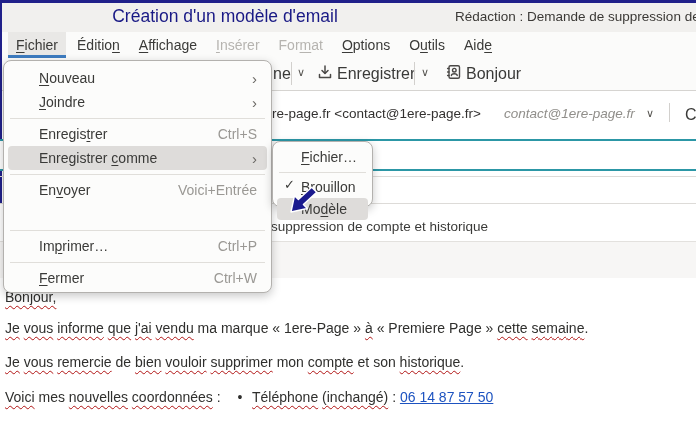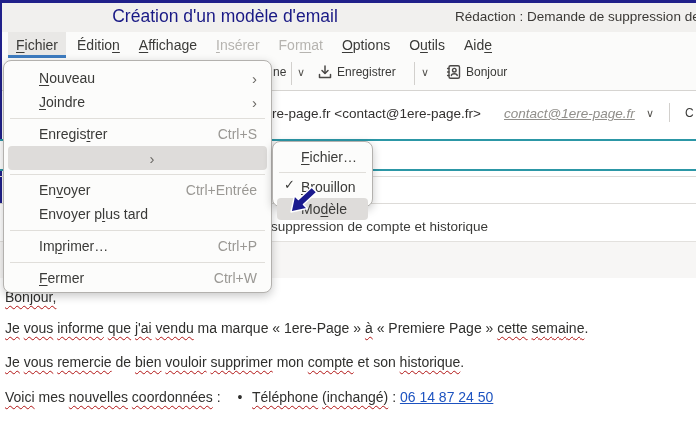--- a/index.html
+++ b/index.html
@@ -14,26 +14,26 @@
   .title-left{left:70px;top:6px;width:310px;text-align:center;font-size:17.5px;color:#191985;white-space:nowrap;}
   .title-right{left:455px;top:9px;font-size:13.5px;color:#3b3936;white-space:nowrap;}
   
   .menubar{left:2px;top:32px;width:694px;height:26px;background:#fbfbfa;display:flex;align-items:stretch;padding-left:6px;box-sizing:border-box;}
   .mb-item{font-size:14px;color:#3a3a38;padding:0 8px;margin-right:3px;display:flex;align-items:center;white-space:nowrap;}
   .mb-item.active{background:#e9e8e6;box-shadow:inset 0 -3px 0 #3d7bbf;}
   .mb-item.disabled{color:#b6b4b0;}
   .mb-item u,.menu-item u{text-decoration:underline;text-underline-offset:2px;}
   
   .toolbar-strip{left:2px;top:58px;width:694px;height:32px;background:#fbfbfa;border-bottom:1px solid #d6d4d1;}
-  .tb-text{font-size:12px;color:#3a3a38;white-space:nowrap;}
+  .tb-text{font-size:16px;color:#3a3a38;white-space:nowrap;}
   .chev{font-size:11px;color:#55534f;}
   .vsep{width:1px;background:#d2d0cd;}
   
   .from-frag{font-size:13.5px;color:#333130;white-space:nowrap;}
-  .identity{font-size:13.5px;font-style:italic;color:#908e8a;white-space:nowrap;text-decoration:underline;}
+  .identity{font-size:13.5px;font-style:italic;color:#908e8a;white-space:nowrap;}
   .teal-line{left:0;width:696px;height:2px;background:#2c97a6;}
   .gray-line{left:0;width:696px;height:1px;background:#dddbd8;}
   .subject-text{font-size:13.5px;color:#3a3a38;white-space:nowrap;}
   
   .fmtbar{left:0;top:241px;width:696px;height:36px;background:#f7f6f5;border-top:1px solid #e3e1de;border-bottom:1px solid #cfcdca;box-sizing:content-box;}
   
   .body-line{left:5px;font-size:14px;color:#2f2f2d;white-space:nowrap;}
   .sq{text-decoration:underline;text-decoration-style:wavy;text-decoration-color:#b11414;text-decoration-thickness:1px;text-underline-offset:2.5px;}
   .b{font-weight:normal;text-align:right;}
   .link{color:#1d53c0;text-decoration:underline;}
@@ -116,46 +116,46 @@
   <div class="abs" style="left:0;top:204px;width:696px;height:37px;background:#ffffff;">
     <div class="abs subject-text" style="left:190px;top:15px;">Demande de suppression de compte et historique</div>
   </div>
 
   <div class="abs fmtbar" id="fmtbar"></div>
 
   <div class="abs" style="left:0;top:278px;width:696px;height:143px;background:#ffffff;"></div>
   <div class="abs body-line" style="top:289px;" id="bodyline0"><span class="sq">Bonjour,</span></div>
   <div class="abs body-line" style="top:320px;" id="bodyline1"><span class="sq">Je</span> <span class="sq">vous</span> <span class="sq">informe</span> <span class="sq">que</span> <span class="sq">j'ai</span> <span class="sq">vendu</span> <span>ma marque</span> <span class="b">« 1ere-Page »</span> <span class="sq">à</span> <span class="b">« Premiere Page »</span> <span class="sq">cette</span> <span class="sq">semaine</span><span>.</span></div>
   <div class="abs body-line" style="top:354px;" id="bodyline2"><span class="sq">Je</span> <span class="sq">vous</span> <span class="sq">remercie</span> <span>de</span> <span class="sq">bien</span> <span class="sq">vouloir</span> <span class="sq b">supprimer</span> <span class="b">mon</span> <span class="sq b">compte</span> <span class="b">et</span> <span class="b">son</span> <span class="sq b">historique</span><span class="b">.</span></div>
-  <div class="abs body-line" style="top:389px;" id="bodyline3"><span class="sq">Voici</span> <span>mes</span> <span class="sq b">nouvelles</span> <span class="sq b">coordonnées</span> <span>:</span> <span class="bullet">•</span> <span class="sq">Téléphone</span> <span class="sq">(inchangé)</span> <span>:</span> <span class="link">06 14 87 24 50</span></div>
+  <div class="abs body-line" style="top:389px;" id="bodyline3"><span class="sq">Voici</span> <span>mes</span> <span class="sq b">nouvelles</span> <span class="sq b">coordonnées</span> <span>:</span> <span class="bullet">•</span> <span class="sq">Téléphone</span> <span class="sq">(inchangé)</span> <span>:</span> <span class="link">06 14 87 57 50</span></div>
 
   <div class="abs menu-panel file-menu" id="filemenu">
       <div class="menu-item">
         <span class="lbl"><u>N</u>ouveau</span>
         <span class="sub">›</span>
       </div>
       <div class="menu-item">
         <span class="lbl"><u>J</u>oindre</span>
         <span class="sub">›</span>
       </div>
       <div class="menu-sep"></div>
       <div class="menu-item">
         <span class="lbl">Enregis<u>t</u>rer</span>
         <span class="sc">Ctrl+S</span>
       </div>
       <div class="menu-item hl">
+        <span class="lbl">Enregistrer <u>c</u>omme</span>
         <span class="sub">›</span>
       </div>
       <div class="menu-sep"></div>
       <div class="menu-item">
         <span class="lbl">En<u>v</u>oyer</span>
-        <span class="sc">Ctrl+Entrée</span>
+        <span class="sc">Voici+Entrée</span>
       </div>
       <div class="menu-item">
-        <span class="lbl">Envoyer p<u>l</u>us tard</span>
       </div>
       <div class="menu-sep"></div>
       <div class="menu-item">
         <span class="lbl">Im<u>p</u>rimer…</span>
         <span class="sc">Ctrl+P</span>
       </div>
       <div class="menu-sep"></div>
       <div class="menu-item">
         <span class="lbl"><u>F</u>ermer</span>
         <span class="sc">Ctrl+W</span>

